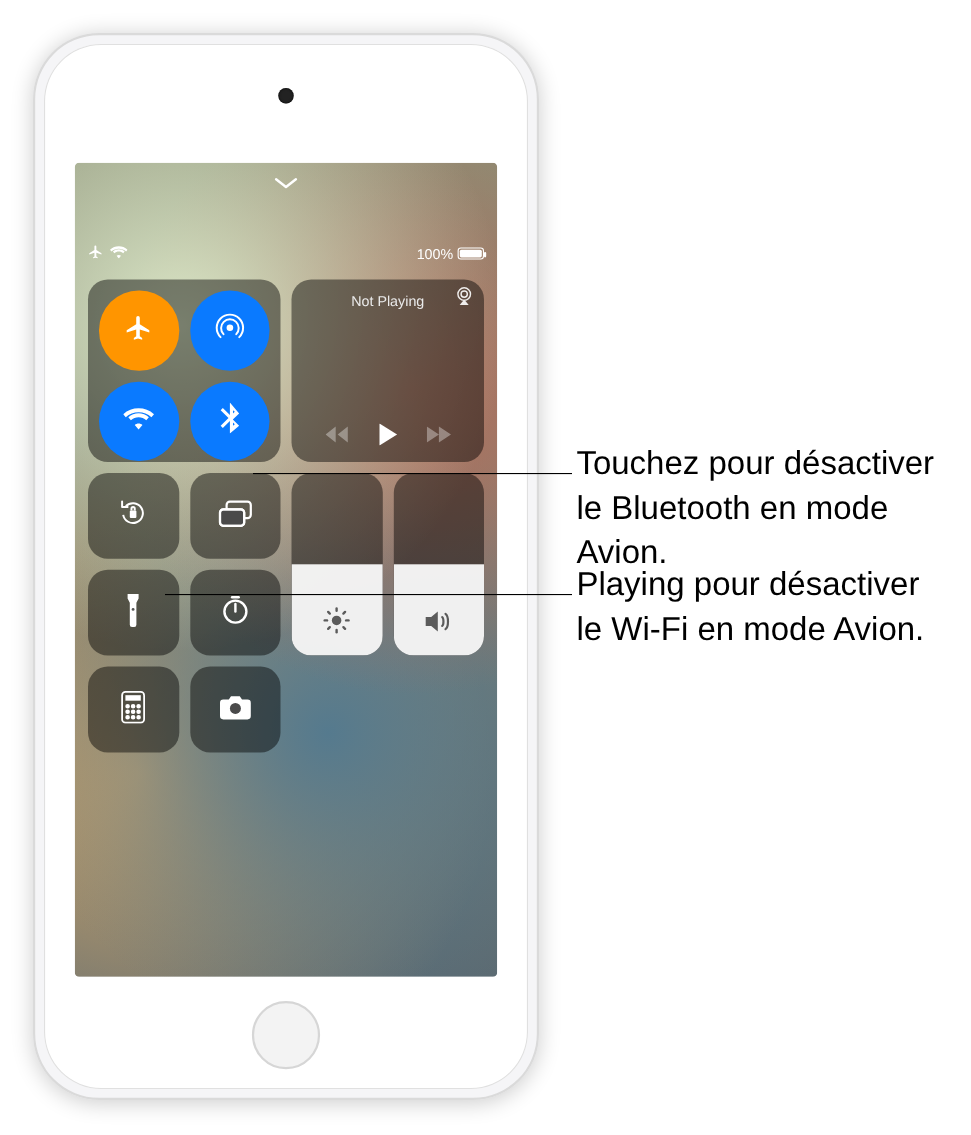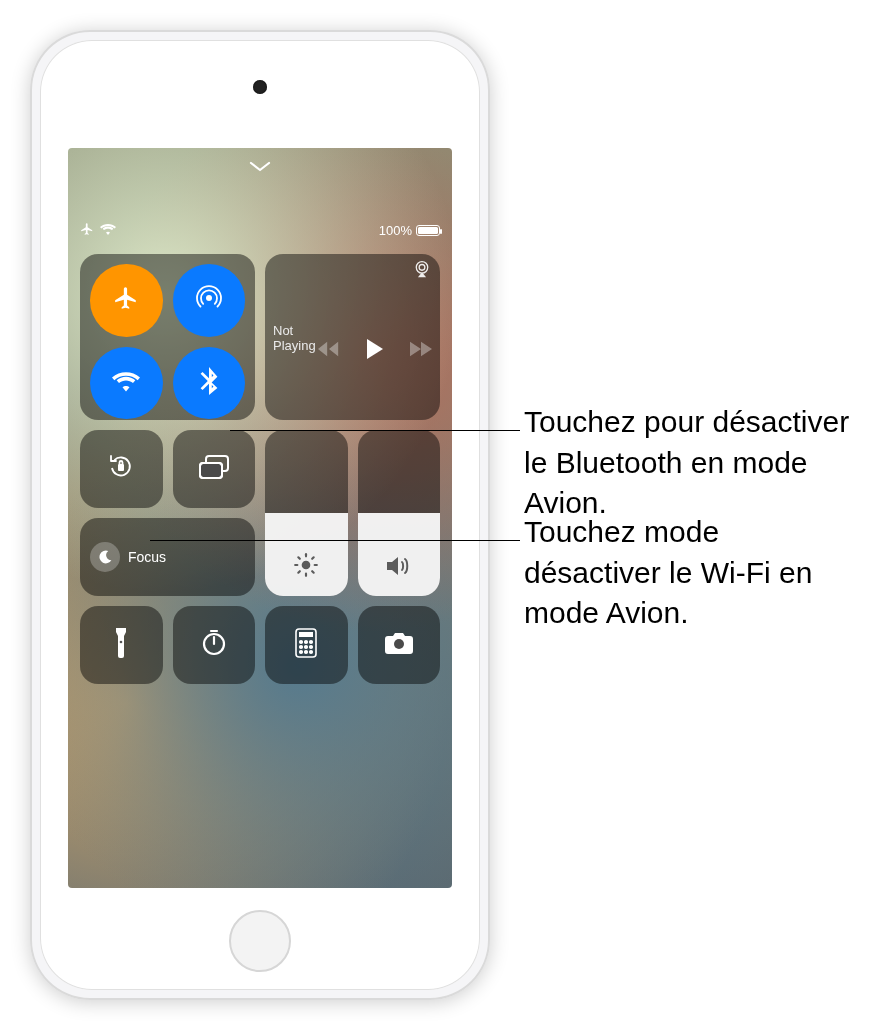--- a/index.html
+++ b/index.html
@@ -131,21 +131,21 @@
     align-items:center;
     justify-content:center;
     width:100%;
     height:100%;
     aspect-ratio:1;
   }
   .on-orange { background:#ff9500; }
   .on-blue { background:#0a7aff; }
   .now-playing {
     display:flex;
-    flex-direction:row;
+    flex-direction:column;
     align-items:center;
     justify-content:space-between;
     padding:12px 8px 10px;
     background: rgba(0,0,0,0.45);
   }
   .np-title { font-size:13px; color:#eaeaea; }
   .np-controls { display:flex; gap:26px; align-items:center; margin-top: 26px;}
   .np-controls .disabled { opacity:0.35; }
   .airplay-corner { position:absolute; top:6px; right:8px; opacity:0.9; }
   .tile {
@@ -334,28 +334,20 @@
       <div class="slider span2h">
         <div class="slider-fill"></div>
         <span class="slider-icon">
           <svg width="28" height="24" viewBox="0 0 28 24">
               <path fill="#5b5b5b" d="M2 8v8h5l6 5V3L7 8z"></path>
               <path fill="none" stroke="#5b5b5b" stroke-width="2" stroke-linecap="round" d="M17 8c1.5 1 1.5 7 0 8M20 5c3 2 3 12 0 14"></path>
             </svg>
         </span>
       </div>
 
-      <div class="tile focus-tile span2w">
-        <span class="moon-circ">
-          <svg width="16" height="16" viewBox="0 0 20 20">
-              <path fill="#fff" d="M14 2.5A8 8 0 1 0 18 14 6.4 6.4 0 0 1 14 2.5z"></path>
-            </svg>
-        </span>
-        <span>Focus</span>
-      </div>
 
       <div class="tile">
         <span>
           <svg width="16" height="30" viewBox="0 0 16 30" fill="#fff">
               <path d="M3 0h10v4l-2 4v20a2 2 0 0 1-2 2H7a2 2 0 0 1-2-2V8L3 4z"></path>
               <circle cx="8" cy="14" r="1.3" fill="#555"></circle>
             </svg>
         </span>
       </div>
       <div class="tile">
@@ -396,13 +388,13 @@
     </div>
   </div>
 
   <div class="home-button"></div>
 </div>
 
 <hr class="callout-line" style="left:230px; top:430px; width:290px;">
 <div class="callout" style="left:524px; top:402px; width:350px;">Touchez pour désactiver le Bluetooth en mode Avion.</div>
 
 <hr class="callout-line" style="left:150px; top:540px; width:370px;">
-<div class="callout" style="left:524px; top:512px; width:340px;">Touchez mode désactiver le Wi-Fi en mode Avion.</div>
+<div class="callout" style="left:524px; top:512px; width:340px;">Playing pour désactiver le Wi-Fi en mode Avion.</div>
 
 </body></html>

